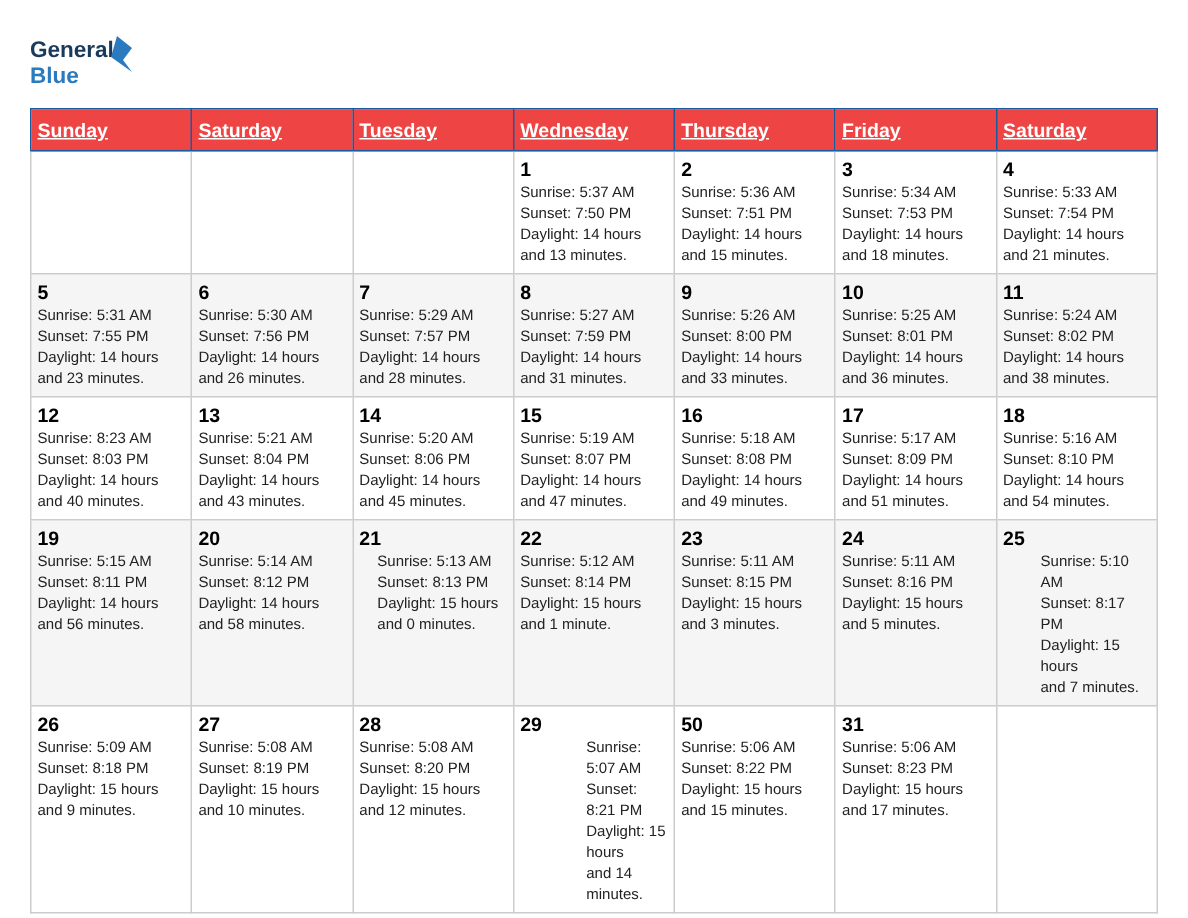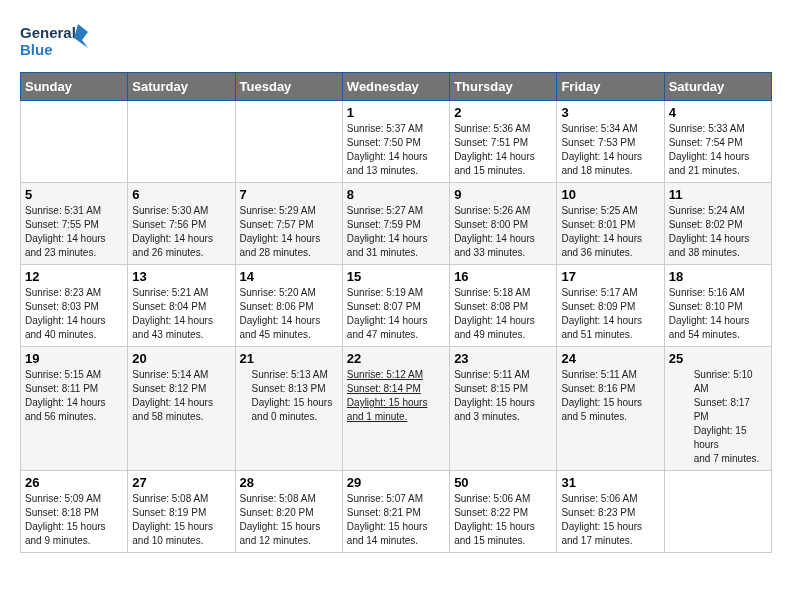--- a/index.html
+++ b/index.html
@@ -32,27 +32,28 @@
     .subtitle {
       font-size: 16px;
       color: #333;
     }
     table {
       width: 100%;
       border-collapse: collapse;
       font-size: 11px;
     }
     thead th {
-      background: #737373;
+      background: #ef4444;
       color: #fff;
       padding: 6px 4px;
       text-align: left;
       font-size: 13px;
       font-weight: bold;
       border: 1px solid #1a5a9f;
+      text-decoration: underline;
     }
     td {
       border: 1px solid #ccc;
       vertical-align: top;
       padding: 4px;
       width: calc(100%/7);
       min-height: 80px;
       background: #fff;
     }
     tr:nth-child(even) td {
@@ -255,21 +256,21 @@
         </td>
         <td>
           <div class="day-num">21</div>
           <div class="day-info" style="white-space: pre-line; margin-left: 12px;">Sunrise: 5:13 AM
 Sunset: 8:13 PM
 Daylight: 15 hours
 and 0 minutes.</div>
         </td>
         <td>
           <div class="day-num">22</div>
-          <div class="day-info" style="white-space: pre-line; text-decoration: underline;">Sunrise: 5:12 AM
+          <div class="day-info" style="white-space: pre-line;">Sunrise: 5:12 AM
 Sunset: 8:14 PM
 Daylight: 15 hours
 and 1 minute.</div>
         </td>
         <td>
           <div class="day-num">23</div>
           <div class="day-info" style="white-space: pre-line;">Sunrise: 5:11 AM
 Sunset: 8:15 PM
 Daylight: 15 hours
 and 3 minutes.</div>
@@ -306,21 +307,21 @@
         </td>
         <td>
           <div class="day-num">28</div>
           <div class="day-info" style="white-space: pre-line;">Sunrise: 5:08 AM
 Sunset: 8:20 PM
 Daylight: 15 hours
 and 12 minutes.</div>
         </td>
         <td>
           <div class="day-num">29</div>
-          <div class="day-info" style="white-space: pre-line;">Sunrise: 5:07 AM
+          <div class="day-info" style="white-space: pre-line; margin-left: 44px;">Sunrise: 5:07 AM
 Sunset: 8:21 PM
 Daylight: 15 hours
 and 14 minutes.</div>
         </td>
         <td>
           <div class="day-num">50</div>
           <div class="day-info" style="white-space: pre-line;">Sunrise: 5:06 AM
 Sunset: 8:22 PM
 Daylight: 15 hours
 and 15 minutes.</div>

